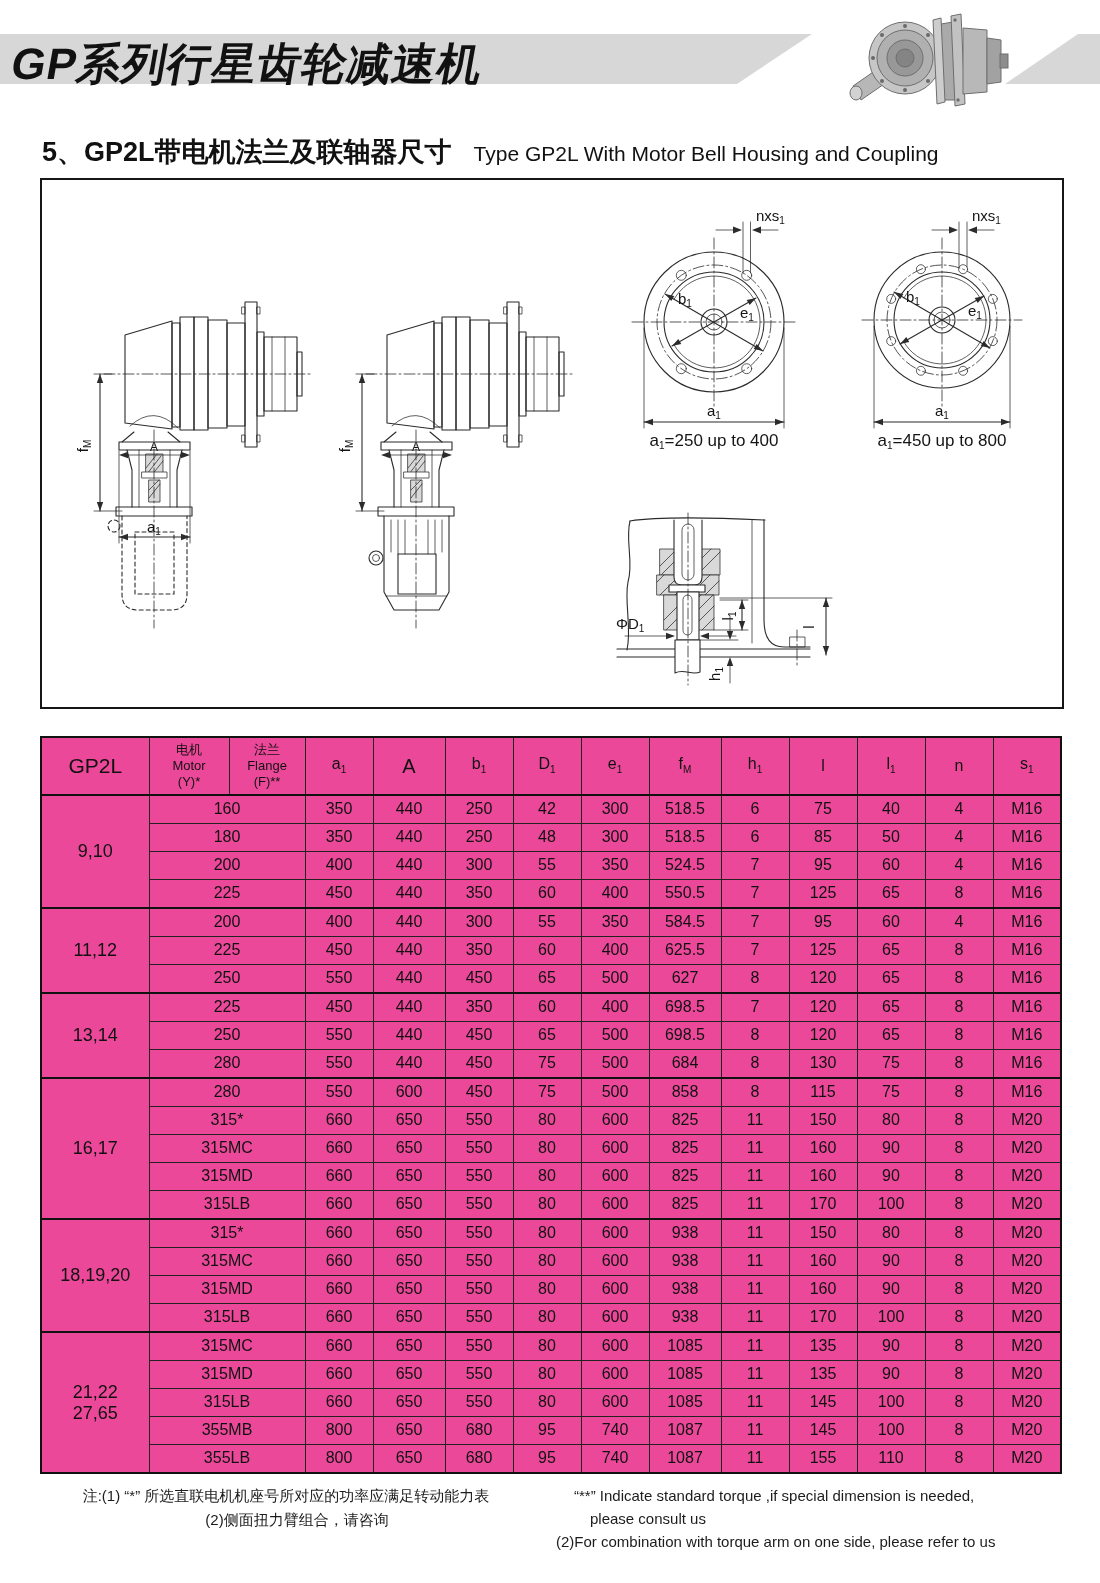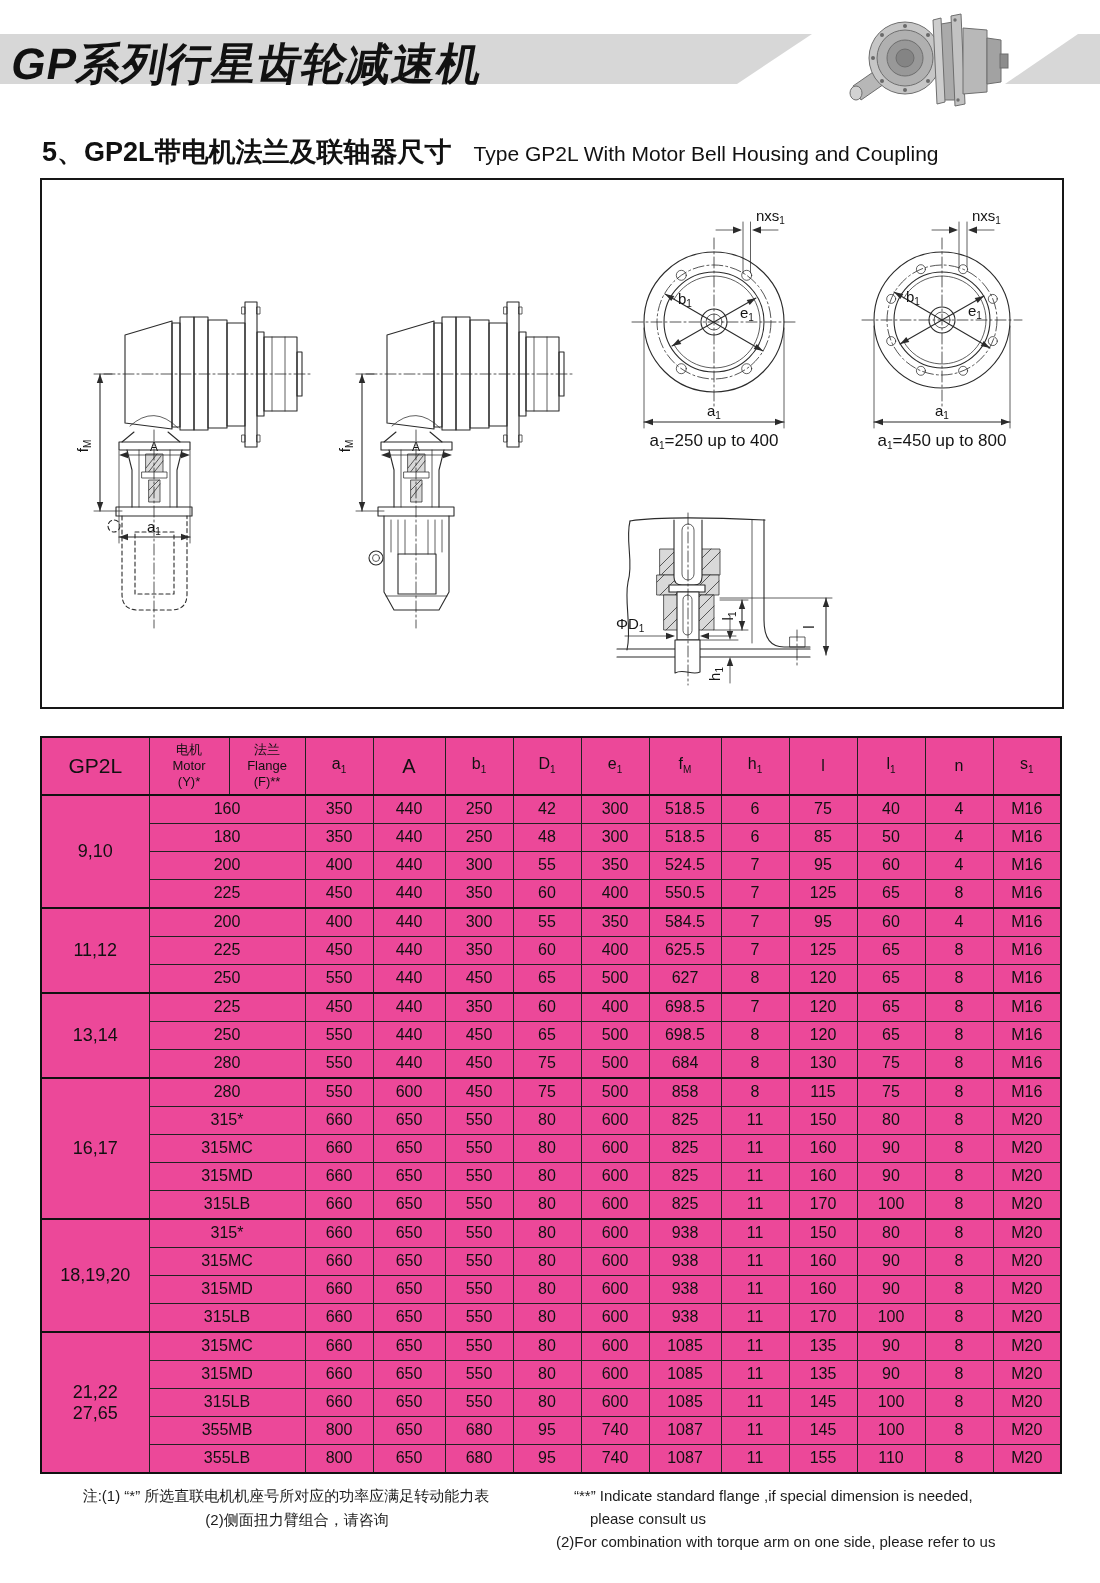--- a/index.html
+++ b/index.html
@@ -706,19 +706,19 @@
         </tr>
       </tbody>
   </table>
 
   <div class="notes">
     <div class="notes-zh">
       <div class="nline">注:(1) “*” 所选直联电机机座号所对应的功率应满足转动能力表</div>
       <div class="nline ind2">(2)侧面扭力臂组合，请咨询</div>
     </div>
     <div class="notes-en">
-      <div class="nline ind1">“**” Indicate standard flange ,if special dimension is needed,</div>
+      <div class="nline ind1">“**” Indicate standard torque ,if special dimension is needed,</div>
       <div class="nline ind3">please  consult us</div>
       <div class="nline ind2">(2)For combination with torque arm on one side, please refer to us</div>
     </div>
   </div>
 
 </div>
 
 </body></html>

